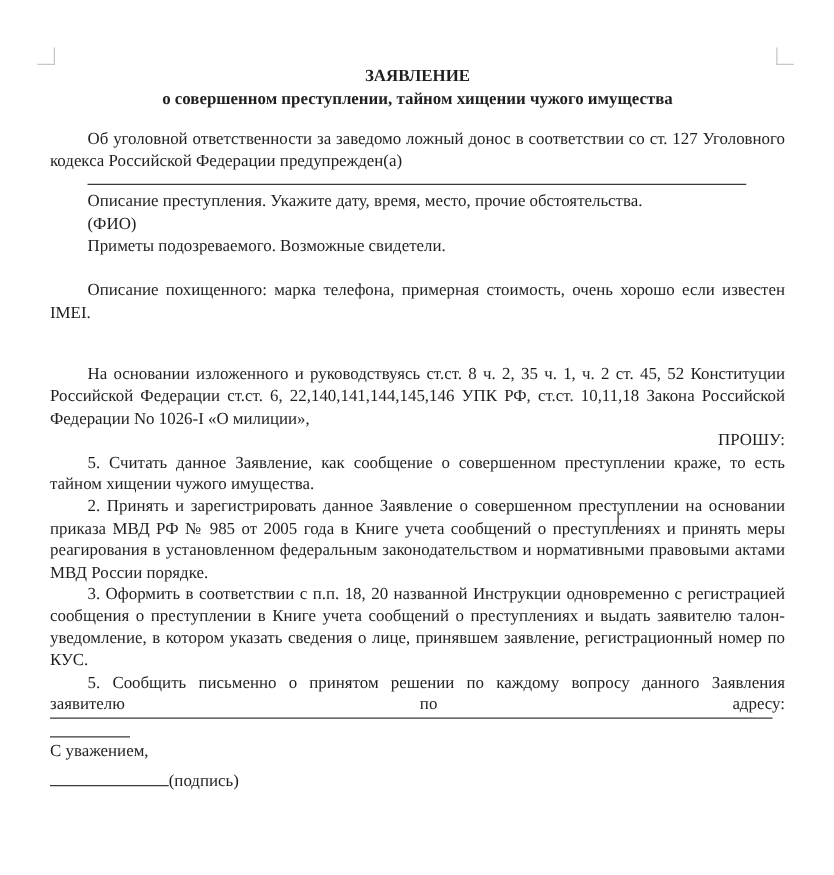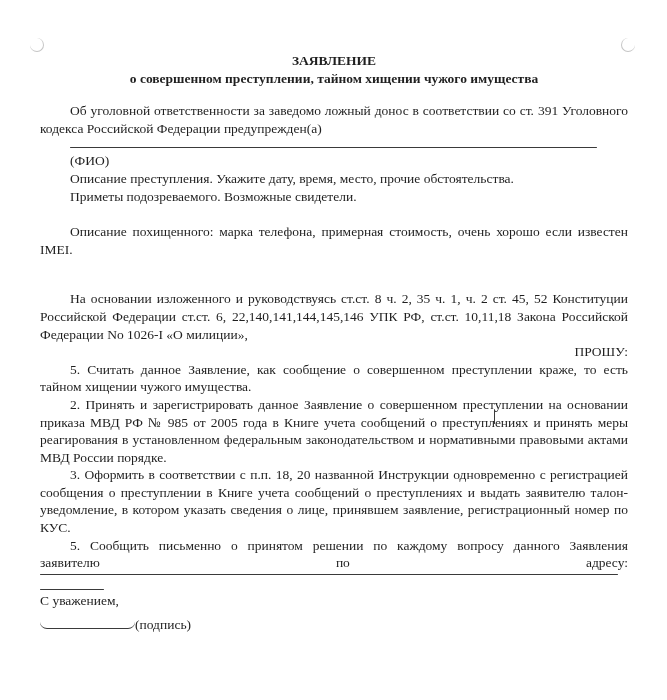--- a/index.html
+++ b/index.html
@@ -1,15 +1,15 @@
 <!DOCTYPE html>
 <html><head>
 <meta charset="utf-8">
 <style>
-  * { margin: 0; padding: 0; box-sizing: border-box; border-radius: 22px; }
+  * { margin: 0; padding: 0; box-sizing: border-box; }
   html, body { background: #ffffff; }
   .screen {
     position: relative;
     width: 667px;
     height: 700px;
     background: #ffffff;
     overflow: hidden;
     font-family: "Liberation Serif", "DejaVu Serif", serif;
     font-size: 13.5px;
     line-height: 17.6px;
@@ -68,27 +68,27 @@
   <div class="mark mark-left"></div>
   <div class="mark mark-right"></div>
 
   <div class="content">
 
     <div class="title-block">
       <div>ЗАЯВЛЕНИЕ</div>
       <div>о совершенном преступлении, тайном хищении чужого имущества</div>
     </div>
 
-    <div class="para p-warning">Об уголовной ответственности за заведомо ложный донос в соответствии со ст. 391 Уголовного кодекса Российской Федерации предупрежден(а)</div>
+    <div class="para p-warning">Об уголовной ответственности за заведомо ложный донос в соответствии со ст. 127 Уголовного кодекса Российской Федерации предупрежден(а)</div>
 
     <div class="rule fio-rule"></div>
 
     <div class="fio-block">
+      <div>Описание преступления. Укажите дату, время, место, прочие обстоятельства.</div>
       <div>(ФИО)</div>
-      <div>Описание преступления. Укажите дату, время, место, прочие обстоятельства.</div>
       <div>Приметы подозреваемого. Возможные свидетели.</div>
     </div>
 
     <div class="para p-stolen">Описание похищенного: марка телефона, примерная стоимость, очень хорошо если известен IMEI.</div>
 
     <div class="para p-legal">На основании изложенного и руководствуясь ст.ст. 8 ч. 2, 35 ч. 1, ч. 2 ст. 45, 52 Конституции Российской Федерации ст.ст. 6, 22,140,141,144,145,146 УПК РФ, ст.ст. 10,11,18 Закона Российской Федерации No 1026-I «О милиции»,</div>
 
     <div class="center-line">ПРОШУ:</div>
 
     <div class="para">5. Считать данное Заявление, как сообщение о совершенном преступлении краже, то есть тайном хищении чужого имущества.</div>

